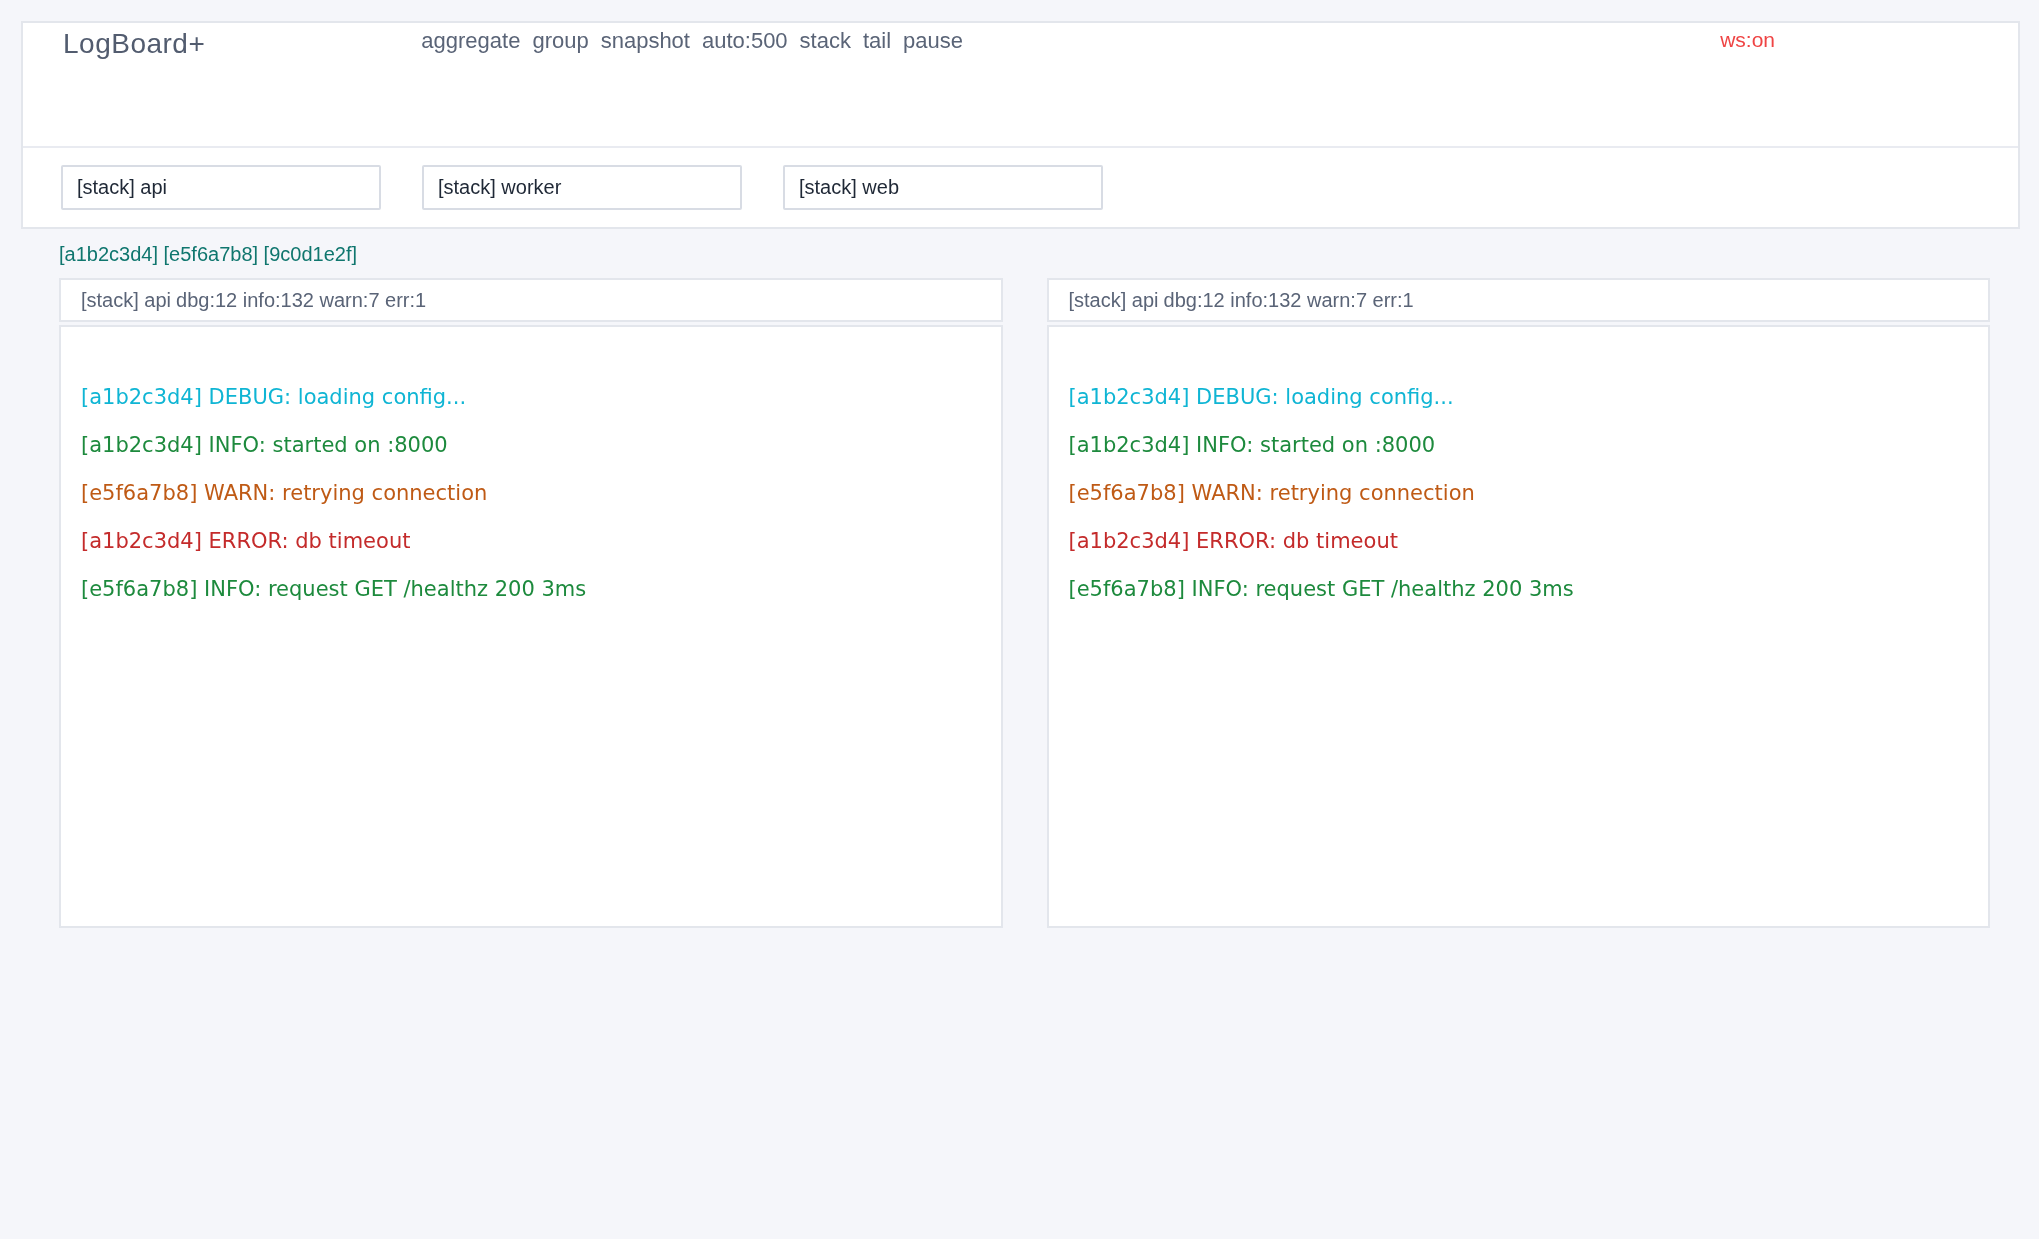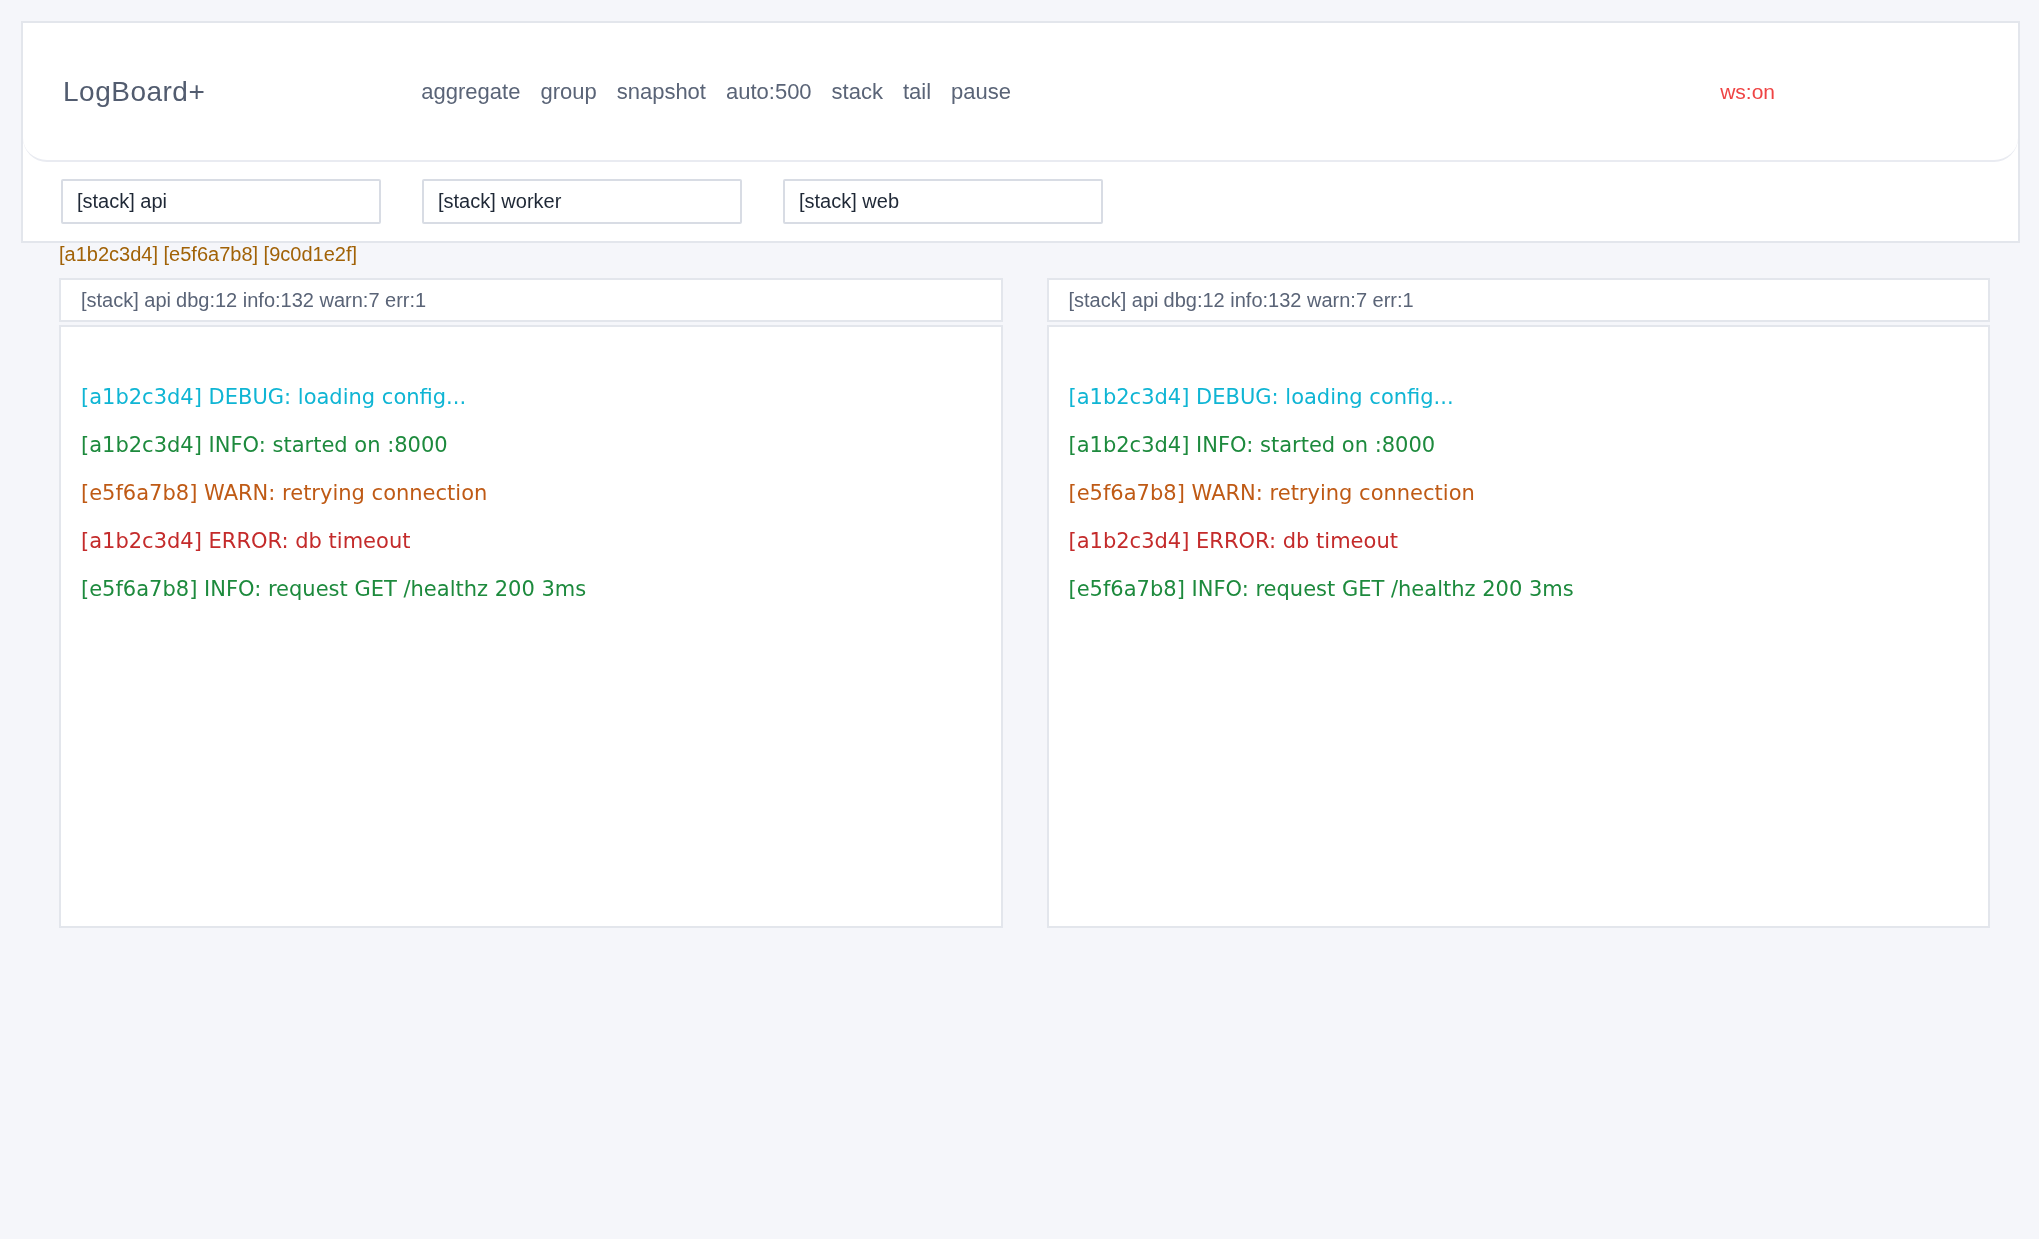--- a/index.html
+++ b/index.html
@@ -8,41 +8,40 @@
     background:#f5f6fa;
     font-family:"Liberation Sans","DejaVu Sans",sans-serif;
     color:#5a6477;
   }
   
   .top-card{
     position:absolute;left:21px;top:21px;width:1999px;
     background:#ffffff;border:2px solid #e3e6ec;box-sizing:border-box;
   }
   .top-row{
-    height:113px;display:flex;align-items:center;padding:12px 40px;
+    height:113px;display:flex;align-items:flex-start;padding:5px 40px;
     border-bottom:2px solid #e9ebf1;
-    border-radius:24px;
   }
   .app-title{font-size:28px;color:#525c6f;letter-spacing:.5px;}
-  .menu{display:flex;gap:20px;margin-left:216px;font-size:22px;color:#5a6477;}
+  .menu{display:flex;gap:12px;margin-left:216px;font-size:22px;color:#5a6477;}
   .menu-item{white-space:nowrap;cursor:pointer;}
   .ws-status{margin-left:auto;margin-right:203px;font-size:21px;color:#ef4444;}
   .filter-row{
     height:79px;display:flex;align-items:center;gap:41px;padding:0 38px;
   }
   .filter-input{
     width:320px;height:45px;box-sizing:border-box;
     border:2px solid #d8dce4;border-radius:2px;background:#ffffff;
     font-family:"Liberation Sans","DejaVu Sans",sans-serif;
     font-size:20px;color:#1f2836;padding:0 14px;outline:none;
   }
   
   .trace-row{
     position:absolute;left:59px;top:243px;
-    font-size:20px;color:#a16207;white-space:nowrap;
+    font-size:20px;color:#0f766e;white-space:nowrap;
   }
   
   .panels{
     position:absolute;left:59px;top:278px;width:1931px;
     display:flex;gap:44px;
   }
   .panel{flex:1;min-width:0;}
   .panel-header{
     background:#ffffff;border:2px solid #e3e6ec;box-sizing:border-box;
     height:44px;display:flex;align-items:center;padding:0 20px;

